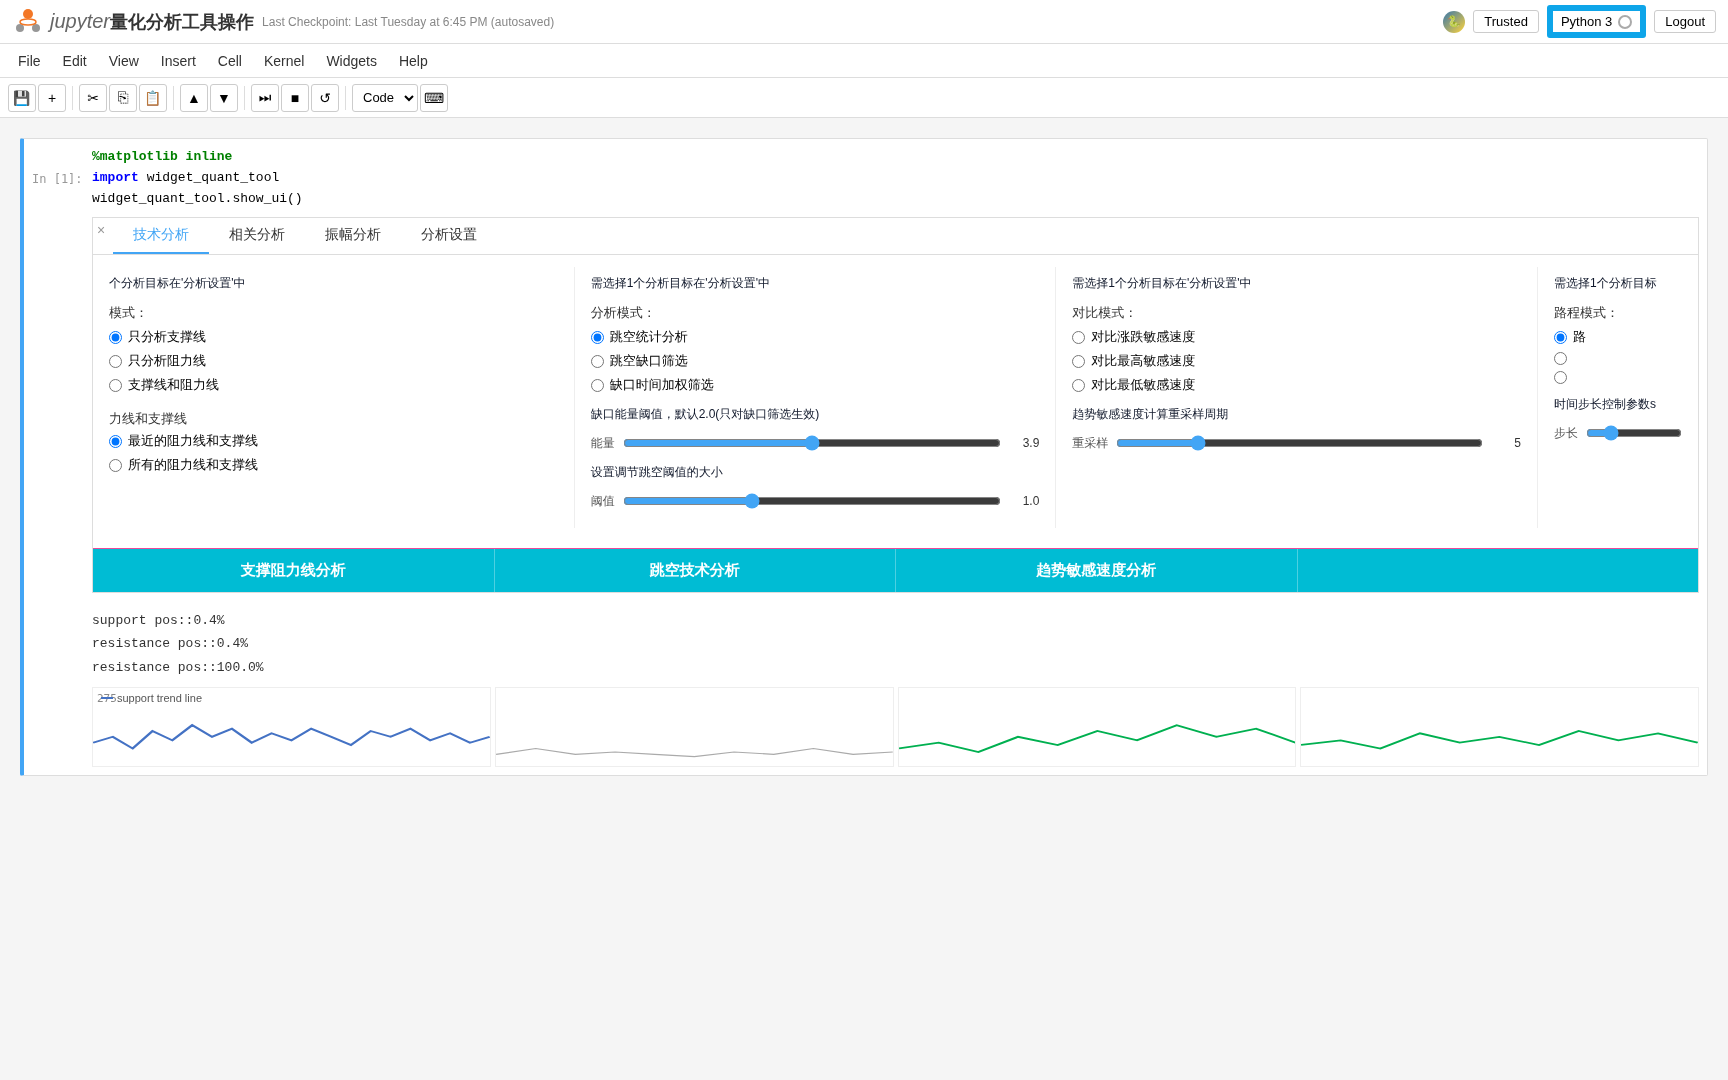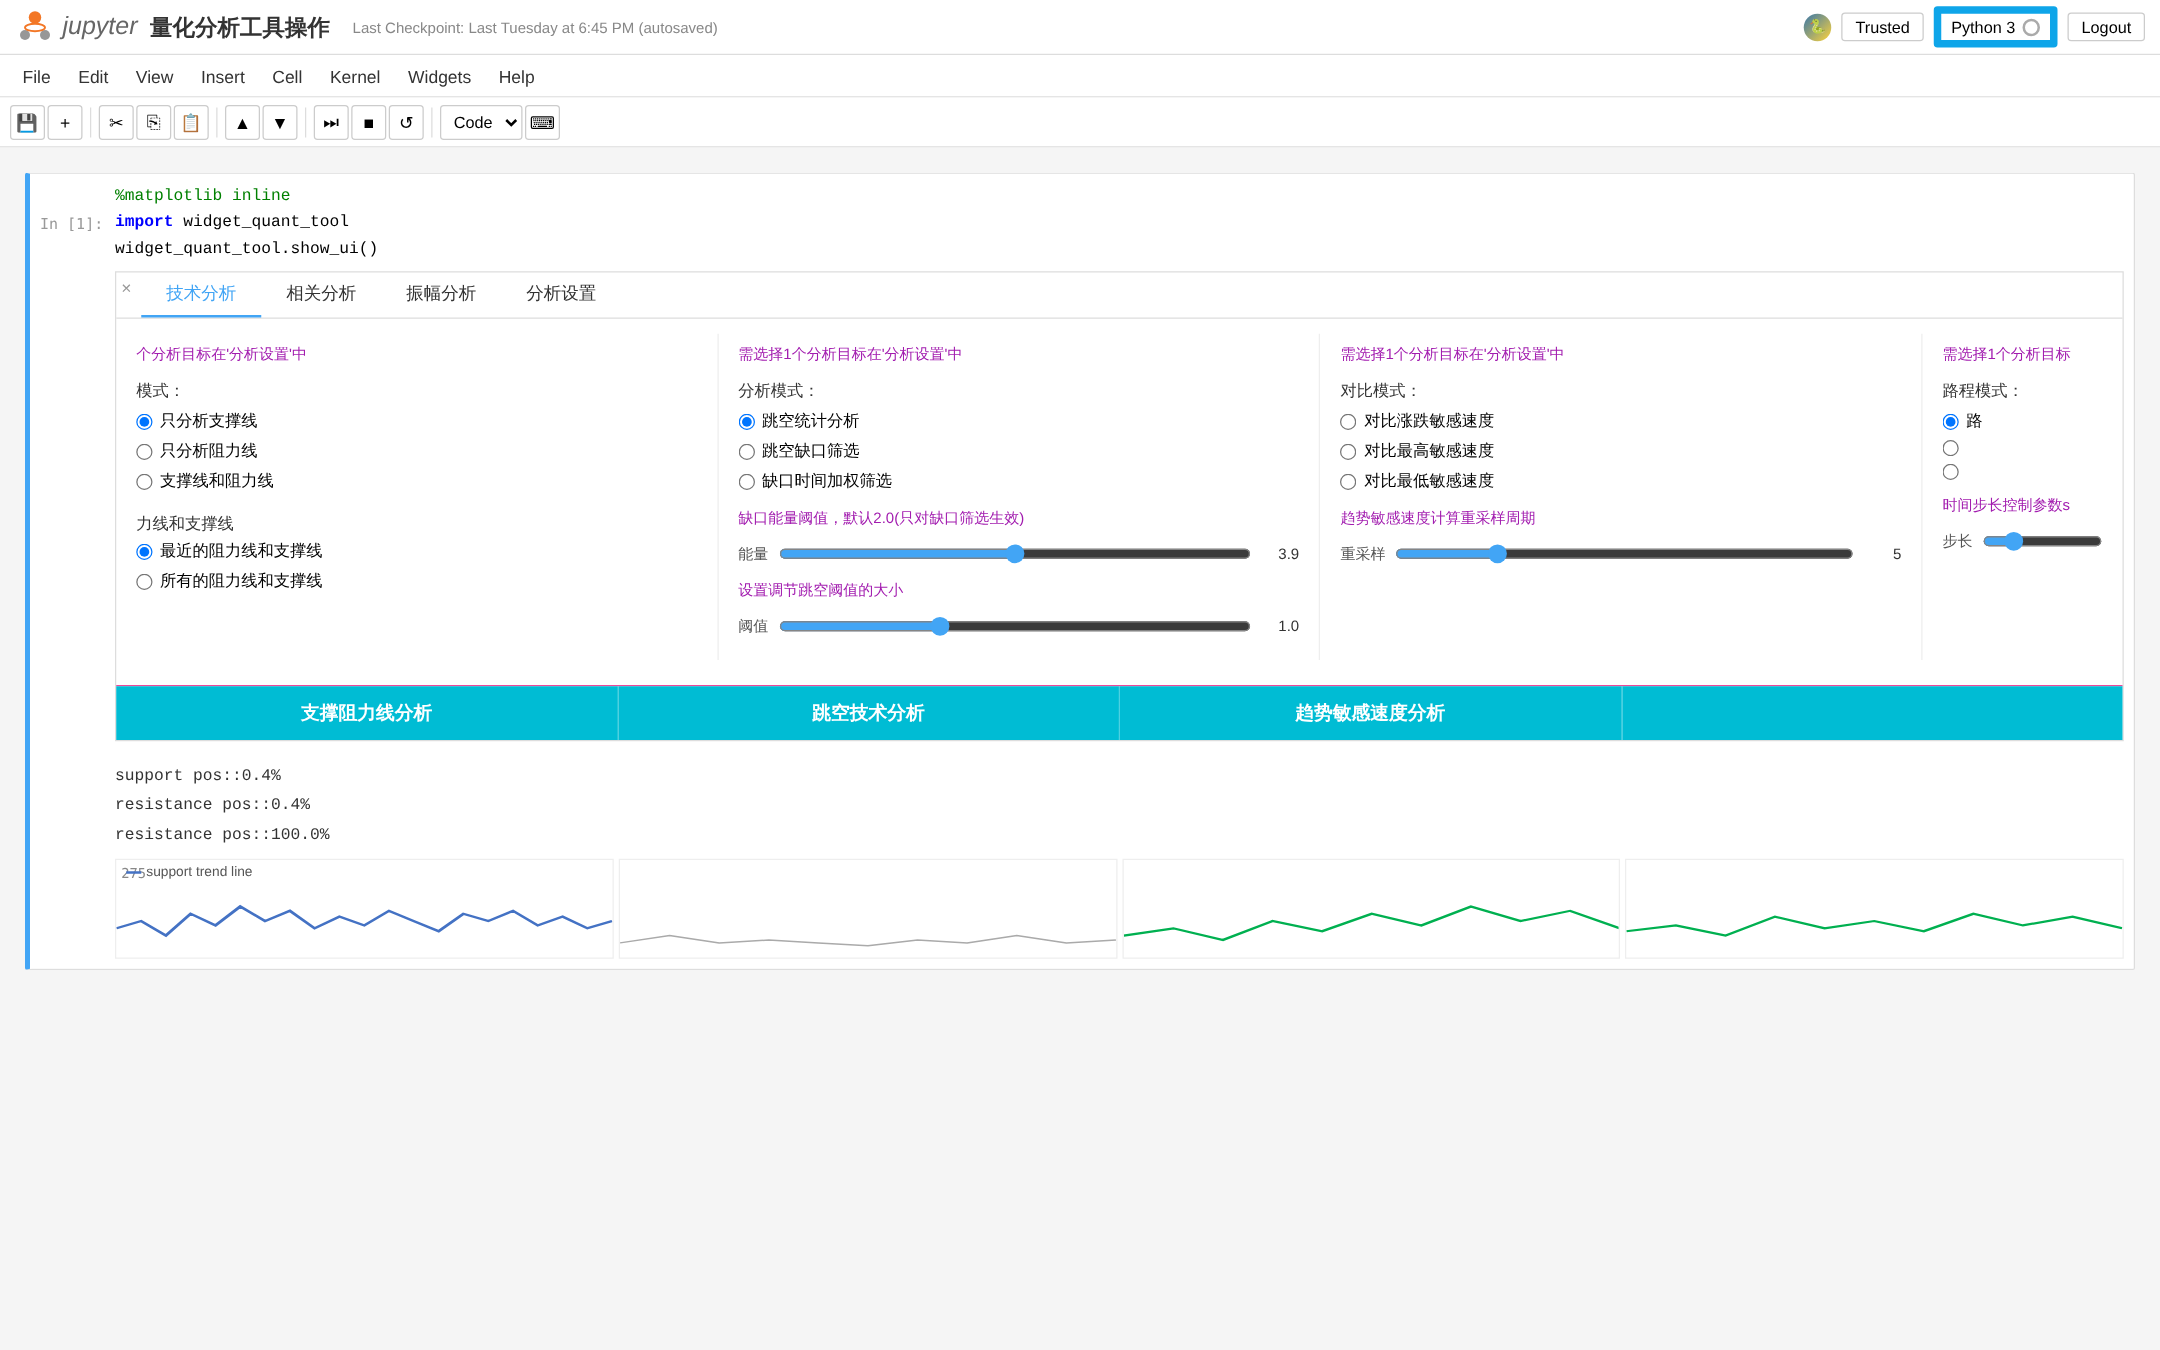--- a/index.html
+++ b/index.html
@@ -5,21 +5,21 @@
     * { box-sizing: border-box; margin: 0; padding: 0; }
     body { font-family: Arial, sans-serif; background: #f0f0f0; font-size: 14px; }
 
     
     #topbar {
       background: #fff;
       border-bottom: 1px solid #ddd;
       display: flex;
       align-items: center;
       padding: 4px 12px;
-      gap: 10px;
+      gap: 0;
       height: 44px;
     }
     #topbar .logo { display: flex; align-items: center; gap: 6px; }
     #topbar .logo-icon { width: 32px; height: 32px; }
     #topbar .notebook-title { font-size: 18px; font-weight: bold; color: #333; }
     #topbar .checkpoint { font-size: 12px; color: #888; margin-left: 8px; }
     #topbar .right-actions { margin-left: auto; display: flex; align-items: center; gap: 8px; }
     #topbar .trusted-btn {
       border: 1px solid #ccc;
       background: #fff;
@@ -112,21 +112,21 @@
       min-width: 60px;
       padding-top: 2px;
     }
     .cell-code {
       font-family: 'Courier New', monospace;
       font-size: 13px;
       line-height: 1.6;
       flex: 1;
     }
     .code-import { color: #0000ff; font-weight: bold; }
-    .code-magic { color: #008000; font-weight: normal; }
+    .code-magic { color: #008000; font-weight: bold; }
 
     
     .widget-panel {
       border: 1px solid #ddd;
       margin: 0 8px 8px 68px;
       background: #fff;
       position: relative;
     }
     .close-btn {
       position: absolute; top: 4px; left: 4px;
@@ -162,21 +162,21 @@
     .panel-section {
       flex: 1;
       border-right: 1px solid #eee;
       padding: 8px 16px;
       min-width: 0;
     }
     .panel-section:last-child { border-right: none; }
 
     .section-desc {
       font-size: 12px;
-      color: #a21caf;
+      color: #0f172a;
       margin-bottom: 12px;
       line-height: 1.4;
     }
 
     .form-group { margin-bottom: 10px; }
     .form-label-inline { font-size: 13px; color: #333; display: inline-block; margin-right: 8px; }
 
     .radio-group { display: flex; flex-direction: column; gap: 6px; }
     .radio-row { display: flex; align-items: center; gap: 6px; font-size: 13px; }
     .radio-row input[type="radio"] { cursor: pointer; }

